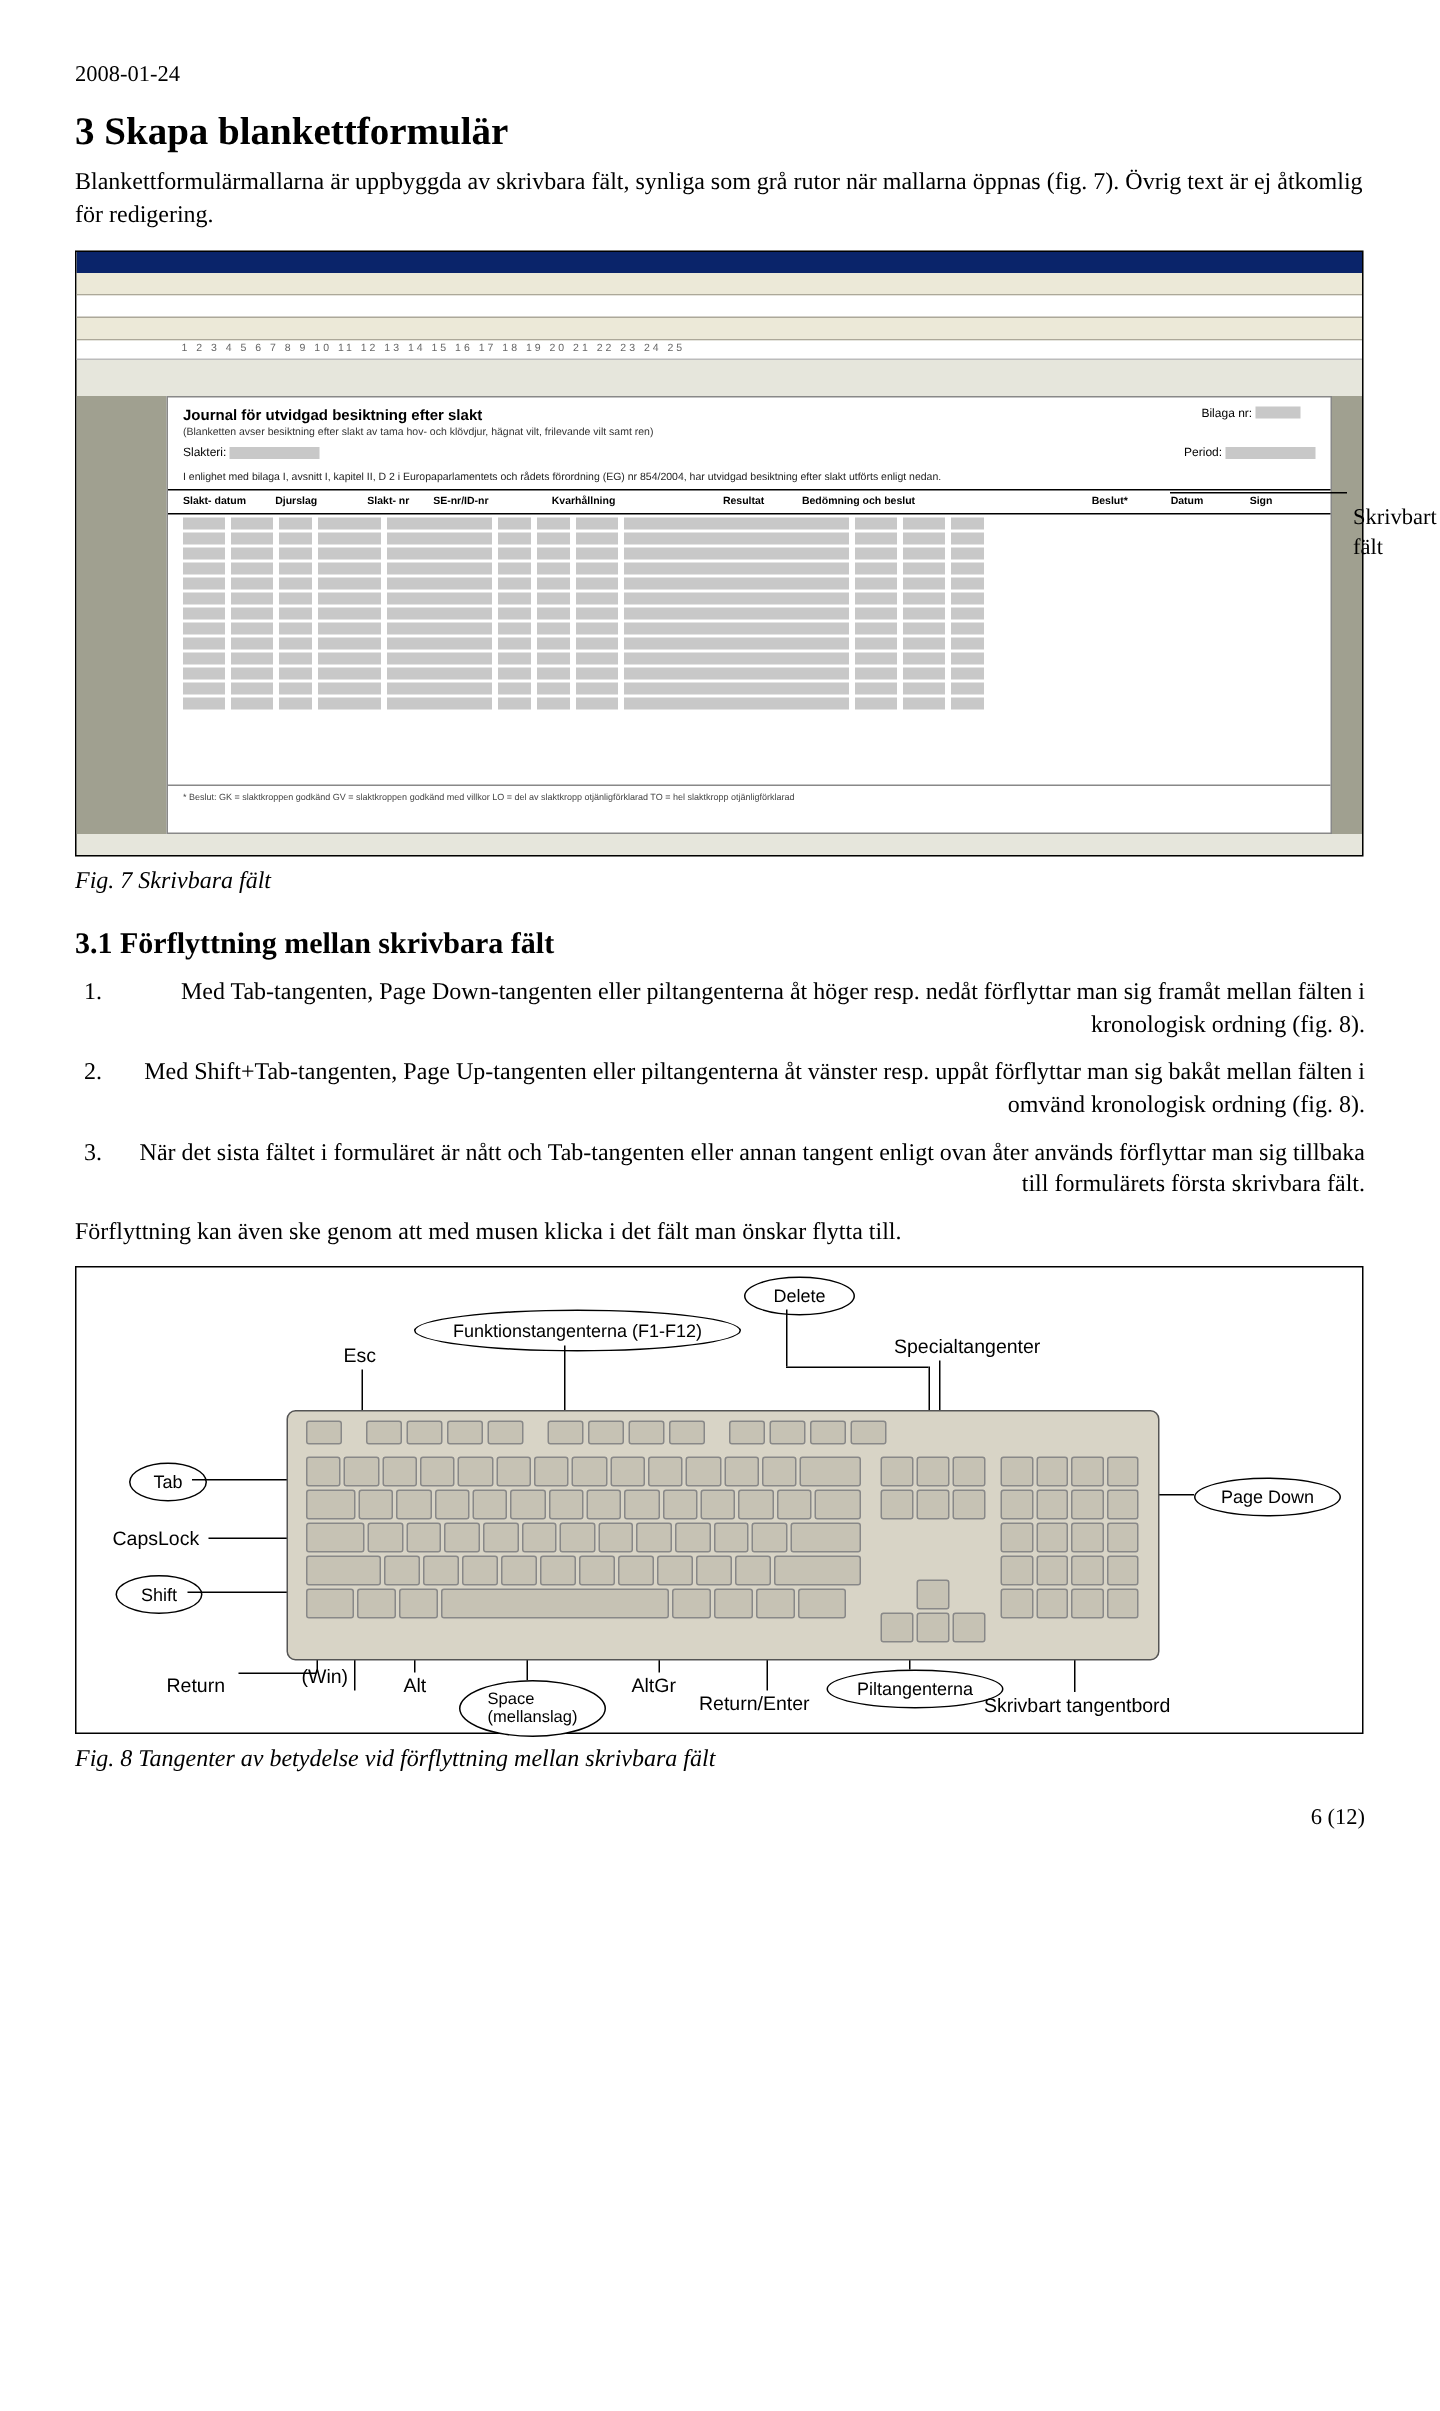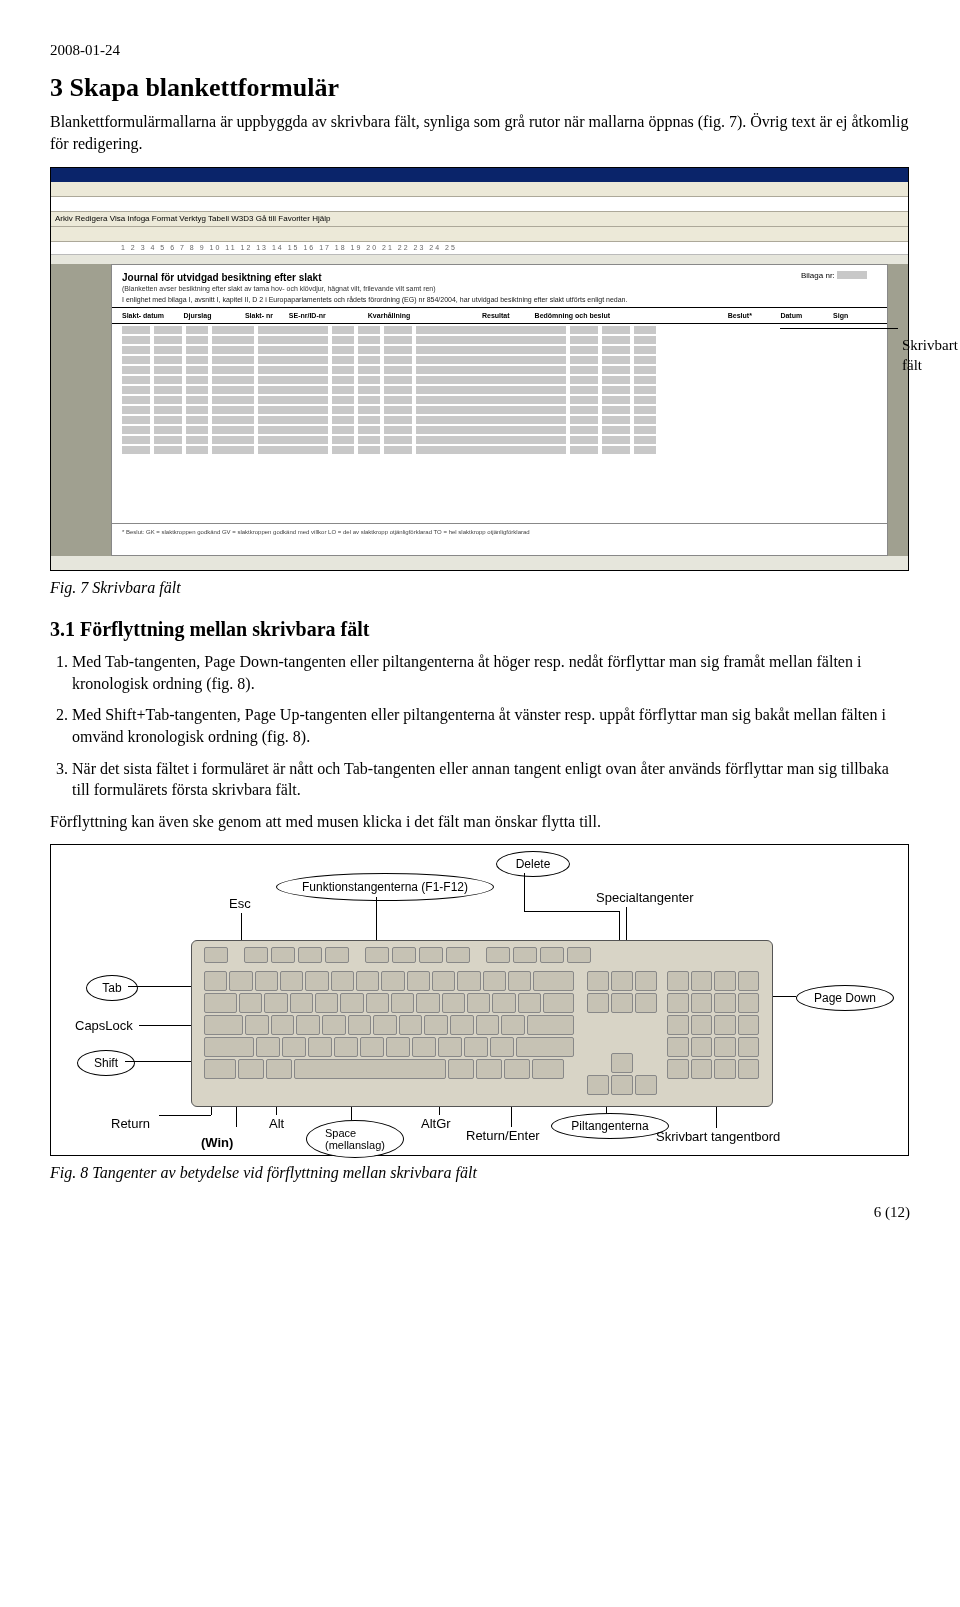--- a/index.html
+++ b/index.html
@@ -12,21 +12,21 @@
     width: 960px;
     box-sizing: border-box;
     line-height: 1.35;
   }
   .date { font-size: 15px; margin-bottom: 4px; }
   h1 { font-size: 26px; font-weight: bold; margin: 10px 0 6px 0; }
   h2 { font-size: 20px; font-weight: bold; margin: 18px 0 8px 0; }
   p { margin: 4px 0 12px 0; }
   .fig-caption { font-style: italic; margin: 6px 0 18px 0; }
   ol.numlist { padding-left: 22px; margin: 6px 0 10px 0; }
-  ol.numlist li { margin-bottom: 10px; }
+  ol.numlist li { margin-bottom: 10px; text-align: right; }
   .page-num { text-align: right; font-size: 15px; }
 
   
   .sshot1-wrap { position: relative; width: 860px; }
   .sshot1 {
     width: 857px; height: 402px;
     border: 1px solid #000; background: #e6e6dc;
     position: relative; overflow: hidden;
     font-family: Arial, sans-serif; font-size: 9px;
   }
@@ -95,28 +95,31 @@
 
 <h1>3 Skapa blankettformulär</h1>
 
 <p>Blankettformulärmallarna är uppbyggda av skrivbara fält, synliga som grå rutor när mallarna öppnas (fig. 7). Övrig text är ej åtkomlig för redigering.</p>
 
 <div class="sshot1-wrap">
   <div class="sshot1">
     <div class="ie-titlebar"></div>
     <div class="ie-addr"></div>
     <div class="ie-addr2"></div>
-    <div class="ie-menu">Arkiv   Redigera   Visa   Infoga   Format   Verktyg   Tabell   W3D3   Gå till   Favoriter   Hjälp</div>
     <div class="ie-tabs"></div>
     <div class="ruler">1   2   3   4   5   6   7   8   9   10   11   12   13   14   15   16   17   18   19   20   21   22   23   24   25</div>
     <div class="doc-area">
       <div class="doc-page">
         <div class="bilaga"><span>Bilaga nr:</span> <span class="bilaga-field"></span></div>
         <div class="journal-title">Journal för utvidgad besiktning efter slakt</div>
         <div class="journal-sub">(Blanketten avser besiktning efter slakt av tama hov- och klövdjur, hägnat vilt, frilevande vilt samt ren)</div>
+        <div class="journal-row">
+          <span><span>Slakteri:</span> <span class="gray-inline" style="width:60px;"></span></span>
+          <span style="margin-left:auto;"><span>Period:</span> <span class="gray-inline" style="width:60px;"></span></span>
+        </div>
         <div class="journal-note">I enlighet med bilaga I, avsnitt I, kapitel II, D 2 i Europaparlamentets och rådets förordning (EG) nr 854/2004, har utvidgad besiktning efter slakt utförts enligt nedan.</div>
         <div class="table-head">
           <span style="flex:0.7">Slakt-
 datum</span>
           <span style="flex:0.7">Djurslag</span>
           <span style="flex:0.5">Slakt-
 nr</span>
           <span style="flex:0.9">SE-nr/ID-nr</span>
           <span style="flex:1.3">Kvarhållning</span>
           <span style="flex:0.6">Resultat</span>
@@ -354,21 +357,21 @@
   <div class="bubble" style="left:26px;top:205px;width:40px;height:20px;">Shift</div>
   <div class="hline" style="left:74px;top:216px;width:78px;"></div>
 
   <div class="bubble" style="left:745px;top:140px;width:80px;height:20px;">Page Down</div>
   <div class="hline" style="left:598px;top:151px;width:147px;"></div>
 
   <div class="lbl" style="left:60px;top:270px;">Return</div>
   <div class="line" style="left:160px;top:246px;height:24px;"></div>
   <div class="hline" style="left:108px;top:270px;width:52px;"></div>
 
-  <div class="lbl" style="left:150px;top:289px;font-weight:bold;">(Win)</div>
+  <div class="lbl" style="left:150px;top:264px;">(Win)</div>
   <div class="line" style="left:185px;top:246px;height:36px;"></div>
 
   <div class="lbl" style="left:218px;top:270px;">Alt</div>
   <div class="line" style="left:225px;top:246px;height:24px;"></div>
 
   <div class="bubble" style="left:255px;top:275px;width:80px;height:32px;font-size:11px;white-space:pre-line;line-height:1.1;">Space
 (mellanslag)</div>
   <div class="line" style="left:300px;top:246px;height:29px;"></div>
 
   <div class="lbl" style="left:370px;top:270px;">AltGr</div>

